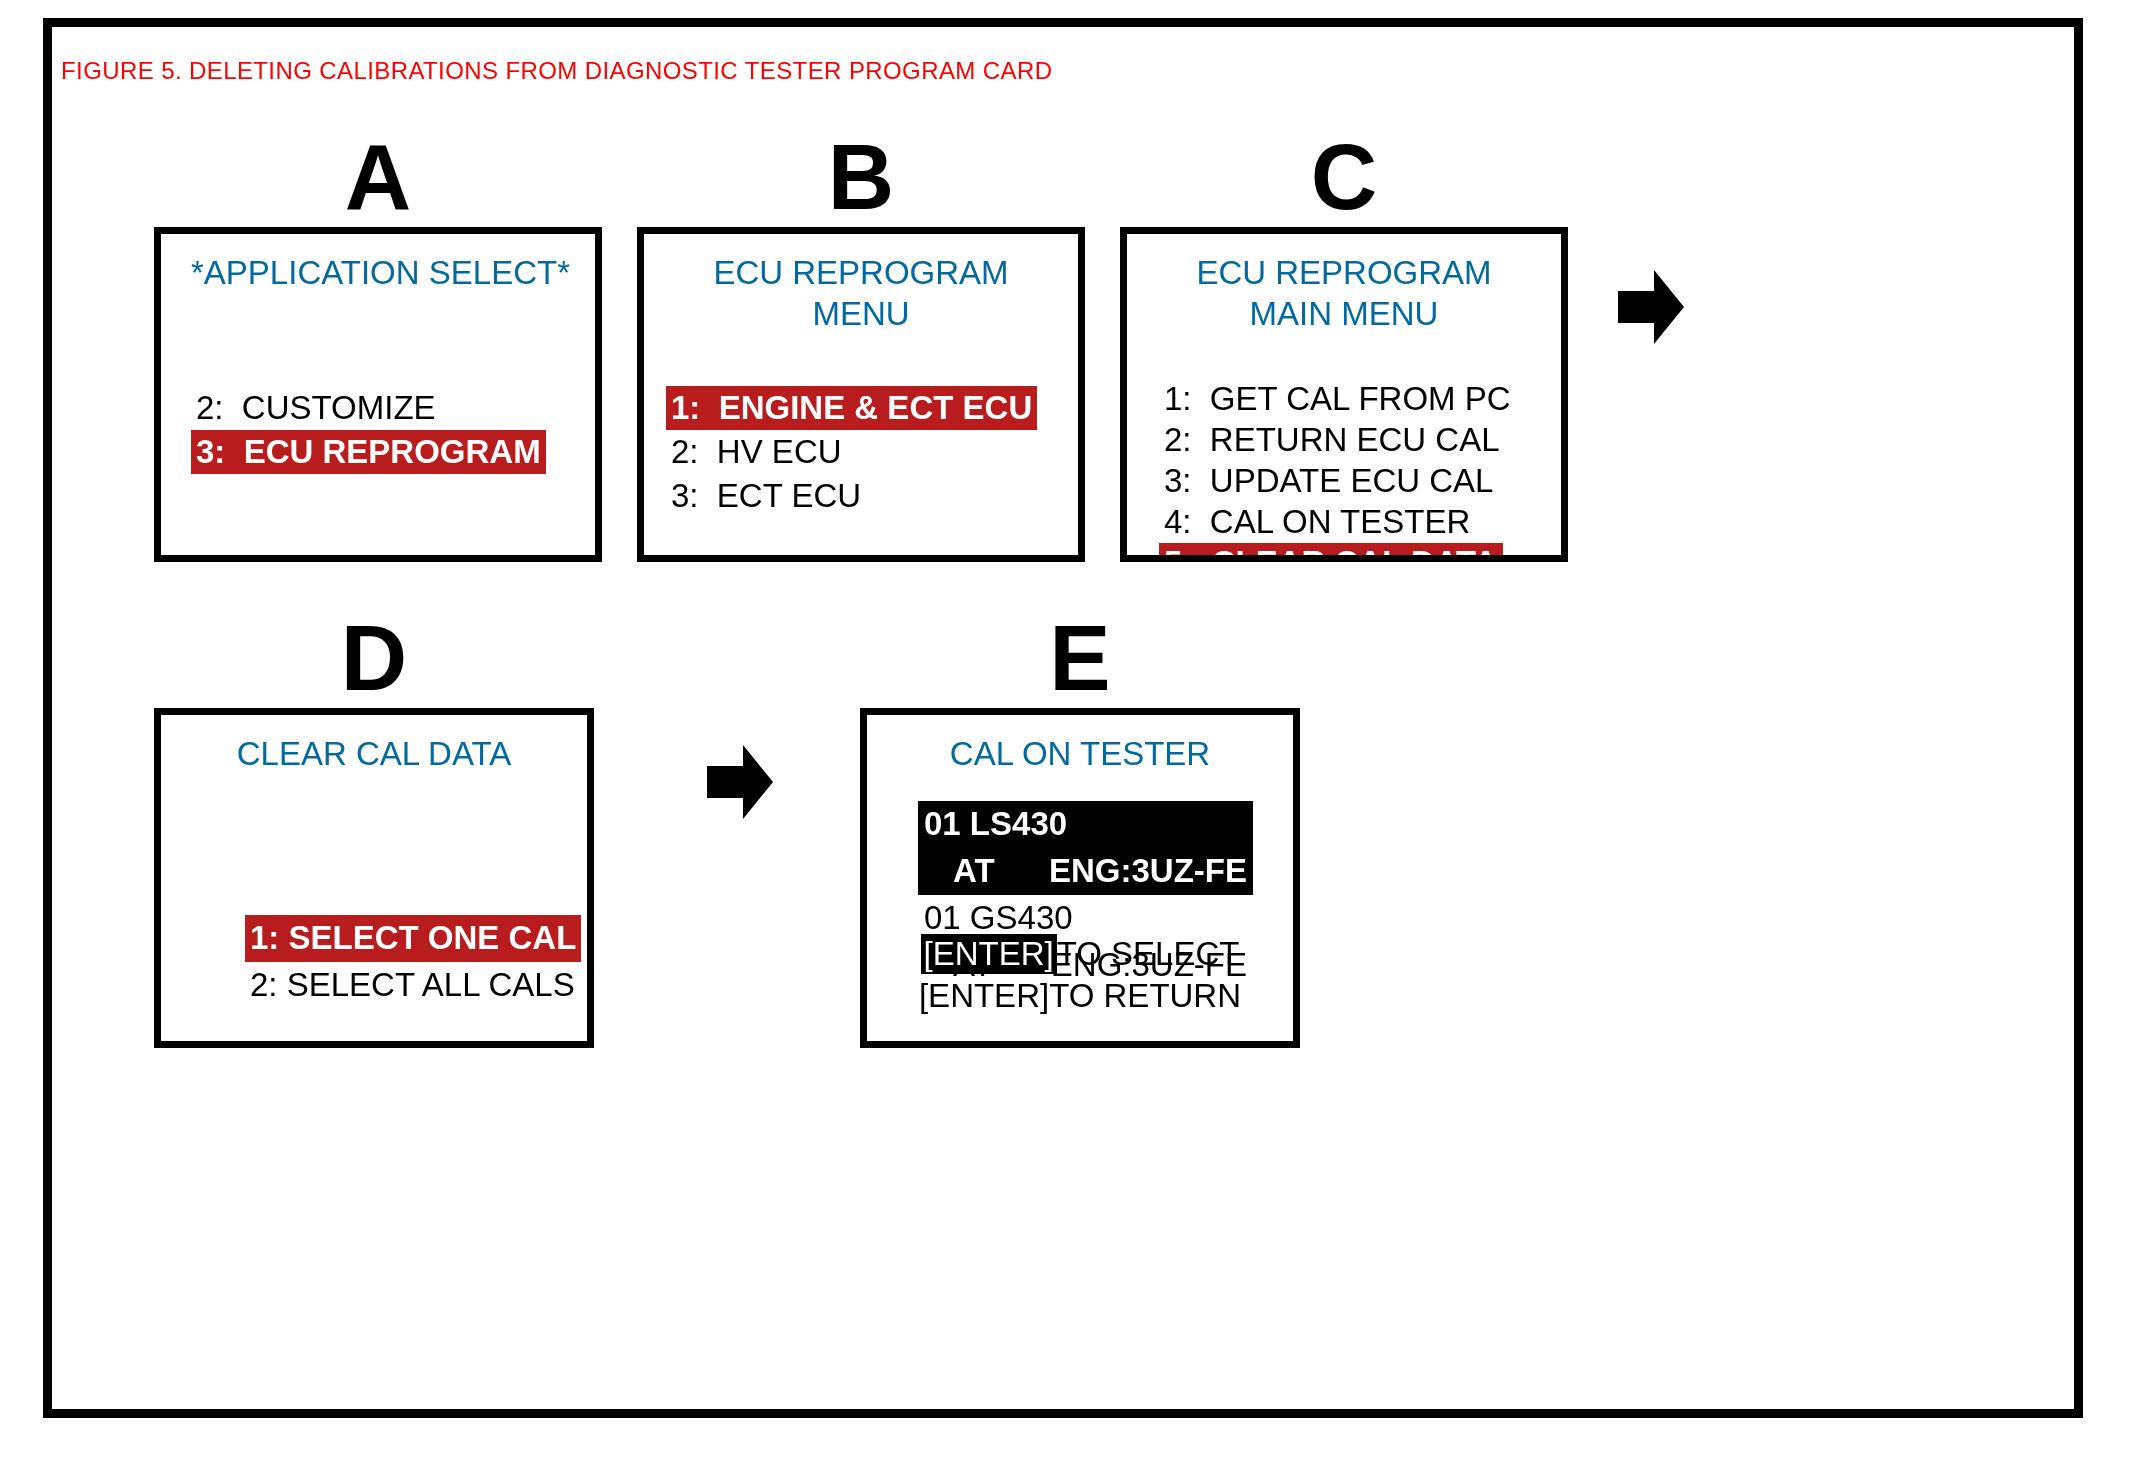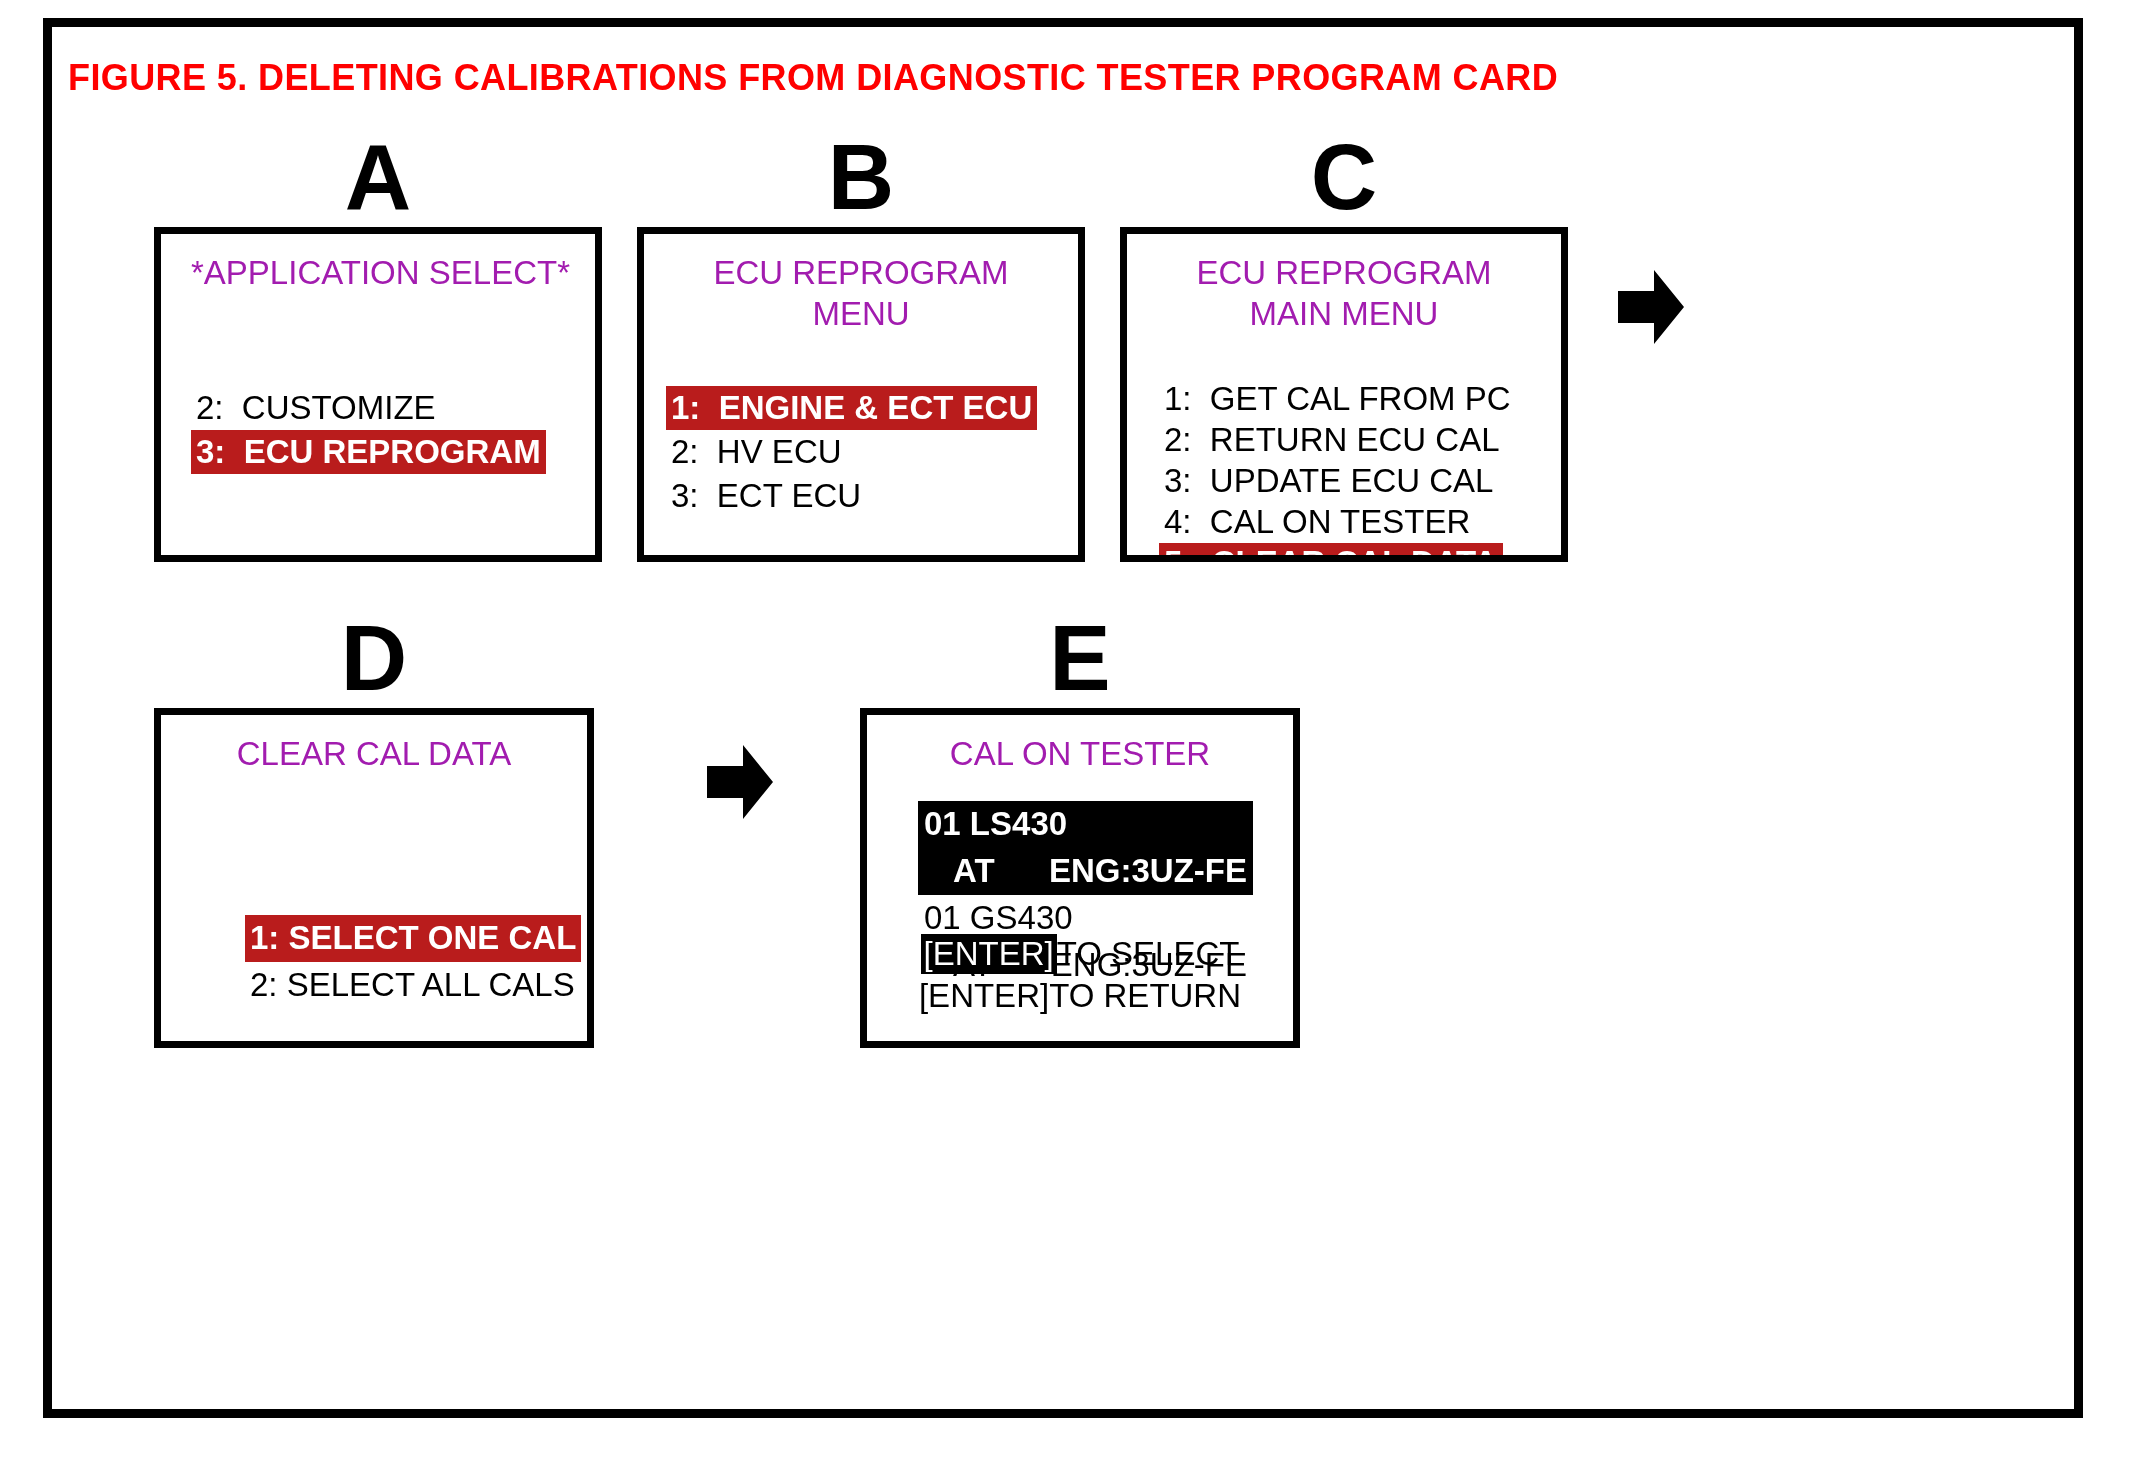--- a/index.html
+++ b/index.html
@@ -20,24 +20,24 @@
     top: 18px;
     width: 2040px;
     height: 1400px;
     border: 9px solid #000000;
     box-sizing: border-box;
     background: #ffffff;
   }
 
   #figure-title {
     position: absolute;
-    left: 16px;
+    left: 9px;
     top: 30px;
-    font-size: 36px;
-    font-weight: bold;
+    font-size: 24px;
+    font-weight: normal;
     letter-spacing: 0.4px;
     white-space: nowrap;
   }
 
   
   .panel {
     position: absolute;
   }
   .panel-letter {
     position: absolute;
@@ -62,21 +62,21 @@
     overflow: hidden;
   }
   .screen-header {
     position: absolute;
     left: 0;
     top: 18px;
     width: 100%;
     text-align: center;
     font-size: 33px;
     line-height: 41px;
-    color: #a21caf;
+    color: #0369a1;
     white-space: pre-line;
   }
   .menu {
     position: absolute;
     left: 0;
     width: 100%;
   }
   .menu-row {
     font-size: 33px;
     line-height: 41px;

